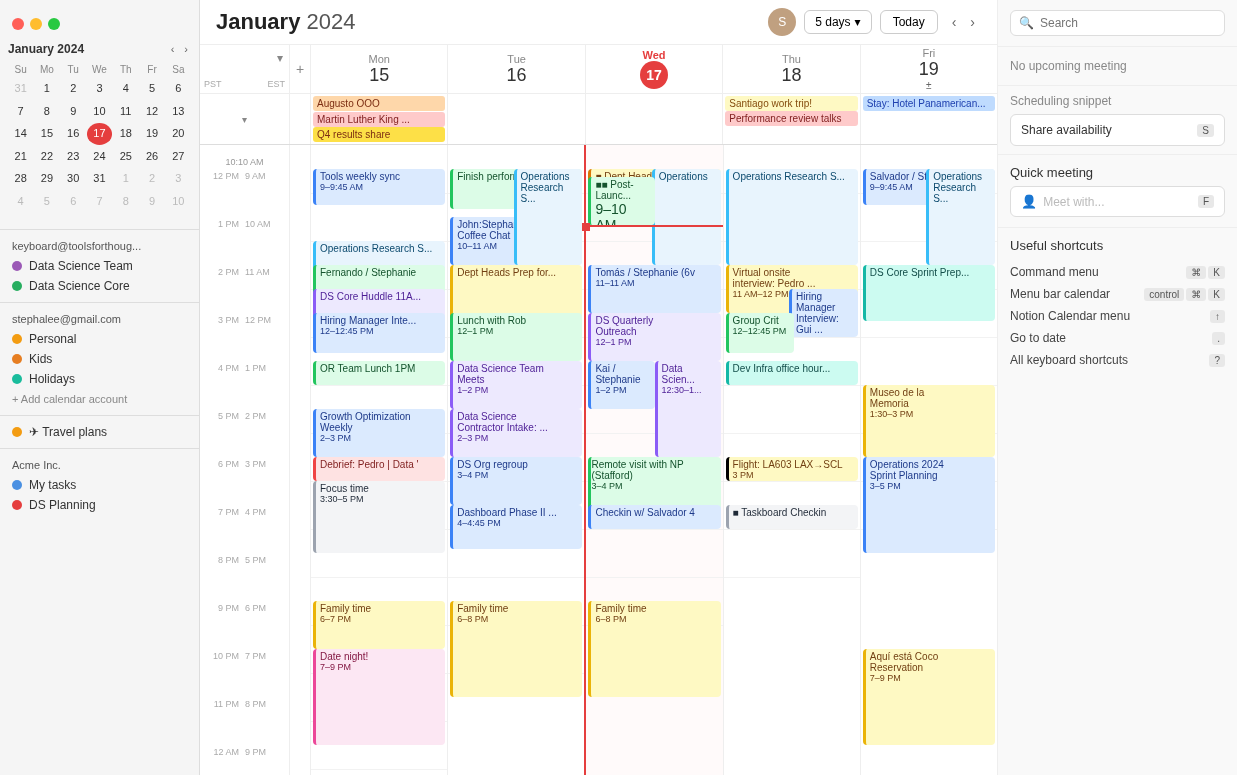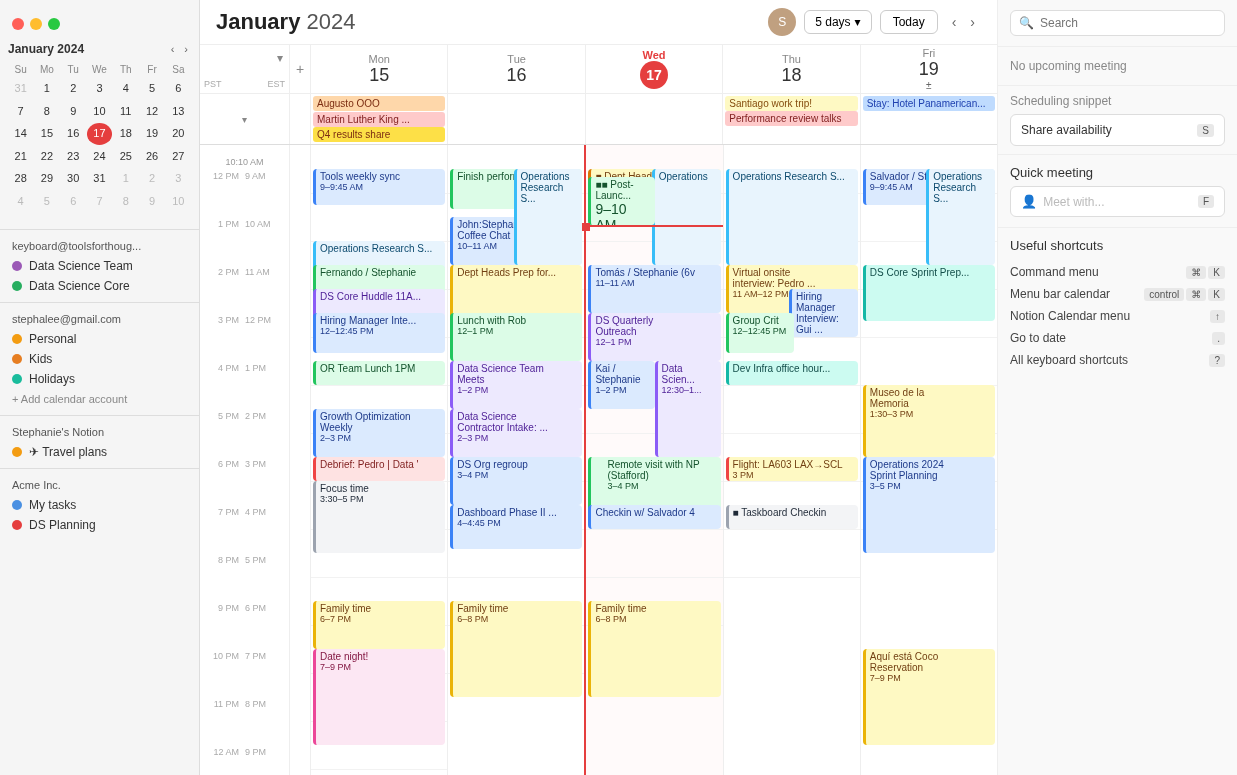--- a/index.html
+++ b/index.html
@@ -180,21 +180,20 @@
   </div>
   <div class="sidebar-cal-item">
     <div class="cal-dot teal"></div>
     <span class="cal-label">Holidays</span>
   </div>
 
   <div class="add-calendar">+ Add calendar account</div>
 
   <div class="sidebar-divider"></div>
 
-  <div class="sidebar-account">Stephanie's Notion</div>
   <div class="sidebar-cal-item">
     <div class="cal-dot yellow"></div>
     <span class="cal-label">✈ Travel plans</span>
   </div>
 
   <div class="sidebar-divider"></div>
 
   <div class="sidebar-account">Acme Inc.</div>
   <div class="sidebar-cal-item">
     <div class="cal-dot blue"></div>
@@ -533,21 +532,21 @@
           <div>Stephanie</div>
           <div style="font-size:9px;">1–2 PM</div>
         </div>
 
         <div style="position:absolute;top:216px;left:50%;right:2px;height:96px;background:#ede9fe;border-left:3px solid #8b5cf6;border-radius:4px;padding:2px 4px;font-size:10px;color:#4c1d95;overflow:hidden;cursor:pointer;">
           <div>Data</div>
           <div>Scien...</div>
           <div style="font-size:9px;">12:30–1...</div>
         </div>
 
-        <div style="position:absolute;top:312px;left:2px;right:2px;height:56px;background:#dcfce7;border-left:3px solid #22c55e;border-radius:4px;padding:2px 16px;font-size:10px;color:#14532d;overflow:hidden;cursor:pointer;">
+        <div style="position:absolute;top:312px;left:2px;right:2px;height:56px;background:#dcfce7;border-left:3px solid #22c55e;border-radius:4px;padding:2px 0;font-size:10px;color:#14532d;overflow:hidden;cursor:pointer;">
           <div>Remote visit with NP</div>
           <div>(Stafford)</div>
           <div style="font-size:9px;">3–4 PM</div>
         </div>
 
         <div style="position:absolute;top:360px;left:2px;right:2px;height:24px;background:#dbeafe;border-left:3px solid #3b82f6;border-radius:4px;padding:2px 4px;font-size:10px;color:#1e3a8a;overflow:hidden;cursor:pointer;">
           Checkin w/ Salvador 4
         </div>
 
         <div style="position:absolute;top:456px;left:2px;right:2px;height:96px;background:#fef9c3;border-left:3px solid #eab308;border-radius:4px;padding:2px 4px;font-size:10px;color:#713f12;overflow:hidden;cursor:pointer;">
@@ -586,21 +585,21 @@
 
         <div style="position:absolute;top:168px;left:2px;right:48%;height:40px;background:#dcfce7;border-left:3px solid #22c55e;border-radius:4px;padding:2px 4px;font-size:10px;color:#14532d;overflow:hidden;cursor:pointer;">
           <div>Group Crit</div>
           <div style="font-size:9px;">12–12:45 PM</div>
         </div>
 
         <div style="position:absolute;top:216px;left:2px;right:2px;height:24px;background:#ccfbf1;border-left:3px solid #14b8a6;border-radius:4px;padding:2px 4px;font-size:10px;color:#134e4a;overflow:hidden;cursor:pointer;">
           Dev Infra office hour...
         </div>
 
-        <div style="position:absolute;top:312px;left:2px;right:2px;height:24px;background:#fef9c3;border-left:3px solid #ef4444;border-radius:4px;padding:2px 4px;font-size:10px;color:#713f12;overflow:hidden;cursor:pointer;">
+        <div style="position:absolute;top:312px;left:2px;right:2px;height:24px;background:#fef9c3;border-left:3px solid #000000;border-radius:4px;padding:2px 4px;font-size:10px;color:#713f12;overflow:hidden;cursor:pointer;">
           <div>Flight: LA603 LAX→SCL</div>
           <div style="font-size:9px;">3 PM</div>
         </div>
 
         <div style="position:absolute;top:360px;left:2px;right:2px;height:24px;background:#f3f4f6;border-left:3px solid #9ca3af;border-radius:4px;padding:2px 4px;font-size:10px;color:#1f2937;overflow:hidden;cursor:pointer;">
           ■ Taskboard Checkin
         </div>
       </div>
 
       <div style="flex:1;border-left:1px solid #eee;position:relative;min-height:768px;">

